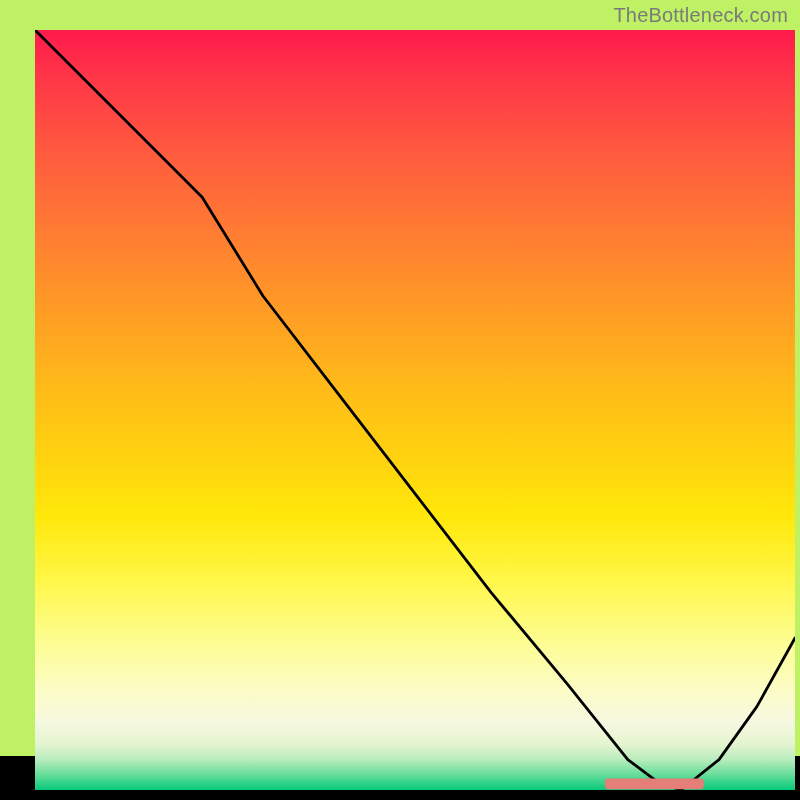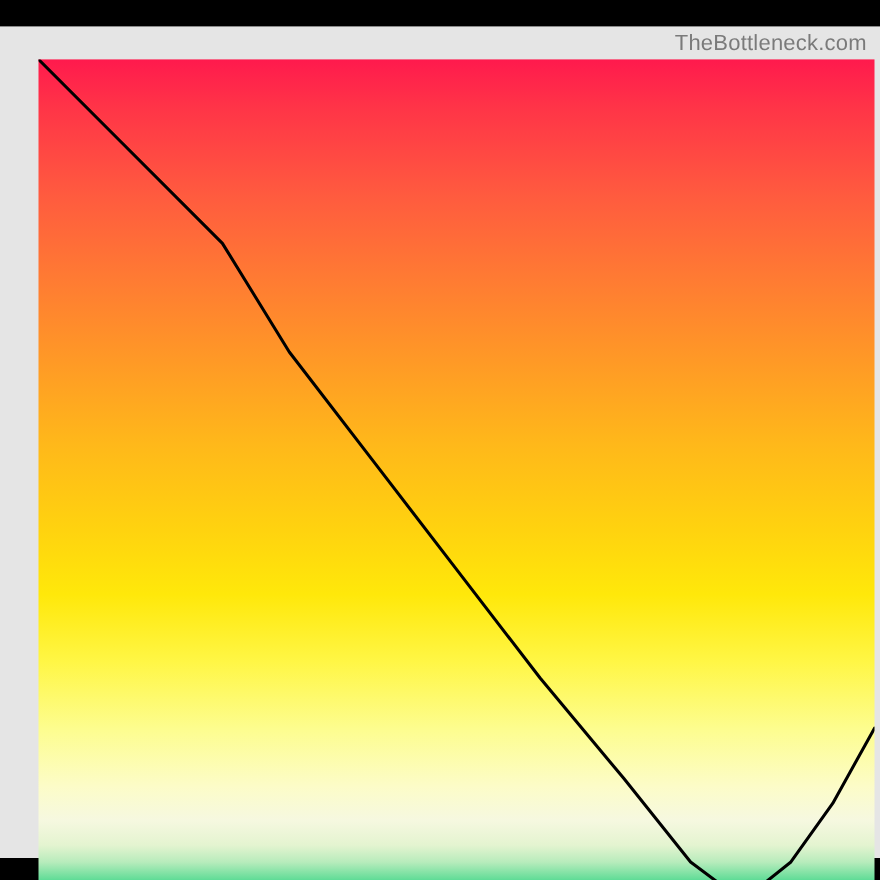--- a/index.html
+++ b/index.html
@@ -8,22 +8,21 @@
     width: 800px;
     height: 800px;
     background: #000;
     font-family: Arial, Helvetica, sans-serif;
     overflow: hidden;
   }
   .frame {
     position: relative;
     width: 800px;
     height: 756px;
-    background: #e5e5e5;
-    margin-top: 24px;
+    background: #bef264;
   }
   .attribution {
     position: absolute;
     top: 4px;
     right: 12px;
     color: #7a7a7a;
     font-size: 20px;
     font-weight: 500;
     letter-spacing: 0.2px;
   }

